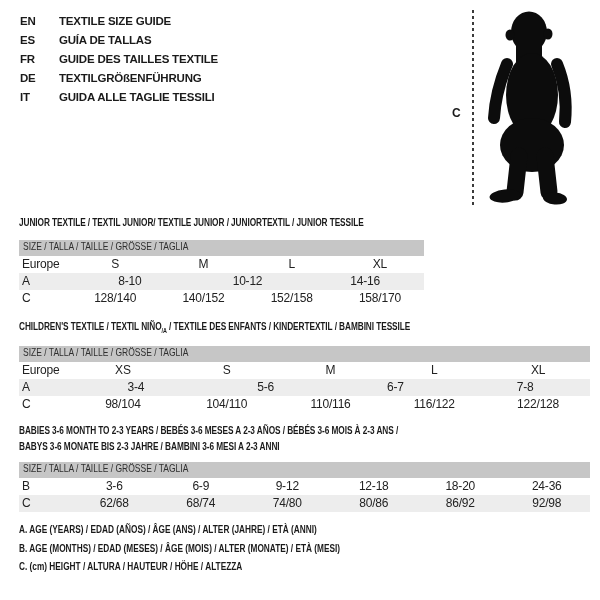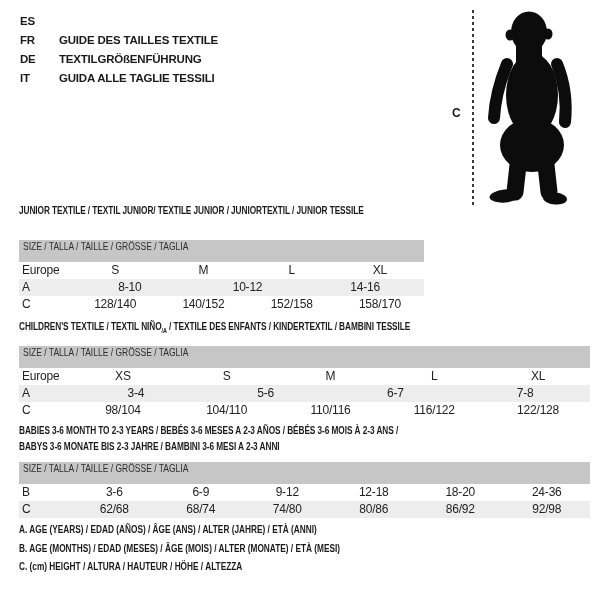--- a/index.html
+++ b/index.html
@@ -22,46 +22,51 @@
   .height-line{
     left:472px;top:10px;width:2px;height:198px;
     background:repeating-linear-gradient(to bottom,#3b3b3b 0 3px,transparent 3px 6px);
   }
   .height-label{left:452px;top:106px;font-size:12px;font-weight:bold;}
   .baby-svg{left:488px;top:6px;}
 
   
   .sec-title{font-size:11.5px;font-weight:bold;letter-spacing:-0.1px;white-space:nowrap;}
   .sec-title sub{font-size:7.5px;}
-  .title-junior{left:19px;top:204px;}
+  .title-junior{left:19px;top:216px;}
   .title-children{left:19px;top:320px;}
   .title-babies{left:19px;top:423px;line-height:15.5px;}
 
   
   .size-table{left:19px;}
   .tbl-junior{top:240px;width:405px;}
   .tbl-children{top:346px;width:571px;}
   .tbl-babies{top:462px;width:571px;}
-  .size-bar{height:22px;line-height:13px;background:#c6c6c6;color:#2e2e2e;
+  .size-bar{height:16px;line-height:13px;background:#c6c6c6;color:#2e2e2e;
     font-size:10px;padding-left:4px;letter-spacing:0px;}
   .t-row{display:flex;height:17px;line-height:17px;font-size:12px;letter-spacing:-0.2px;color:#222;}
   .t-body .t-row:nth-child(even){background:#ededed;}
   .t-label{width:52px;padding-left:3px;box-sizing:border-box;flex:none;}
   .t-cell{flex:1;text-align:center;}
 
   
   .footnotes{left:19px;top:520px;}
   .footnote-line{height:18.5px;line-height:18.5px;font-size:11.5px;font-weight:bold;}
 </style>
 </head>
 <body>
 
 <div class="abs lang-block">
   <div class="lang-row">
+    <span class="lang-code">EN</span>
+    <span class="lang-title">TEXTILE SIZE GUIDE</span>
+  </div>
+  <div class="lang-row">
     <span class="lang-code">ES</span>
+    <span class="lang-title">GUÍA DE TALLAS</span>
   </div>
   <div class="lang-row">
     <span class="lang-code">FR</span>
     <span class="lang-title">GUIDE DES TAILLES TEXTILE</span>
   </div>
   <div class="lang-row">
     <span class="lang-code">DE</span>
     <span class="lang-title">TEXTILGRÖßENFÜHRUNG</span>
   </div>
   <div class="lang-row">

